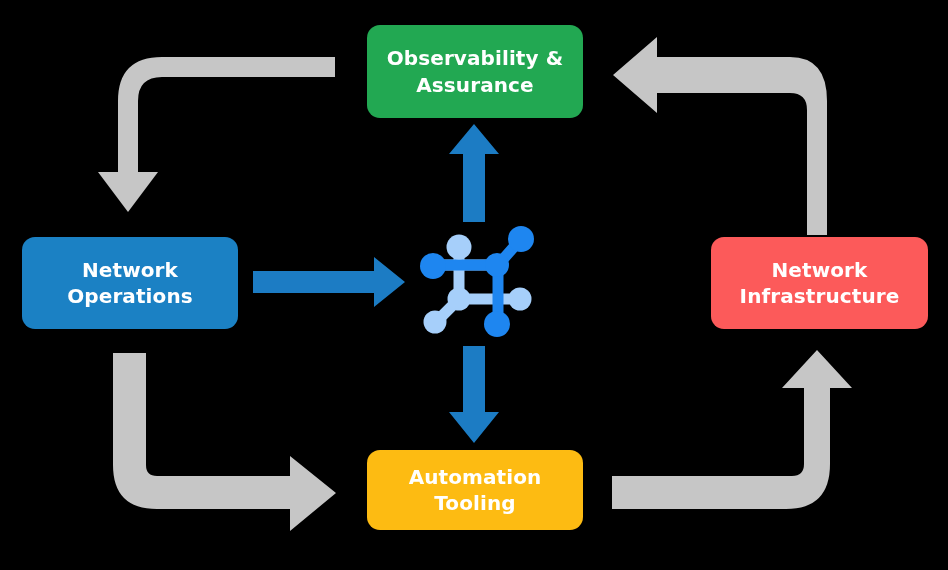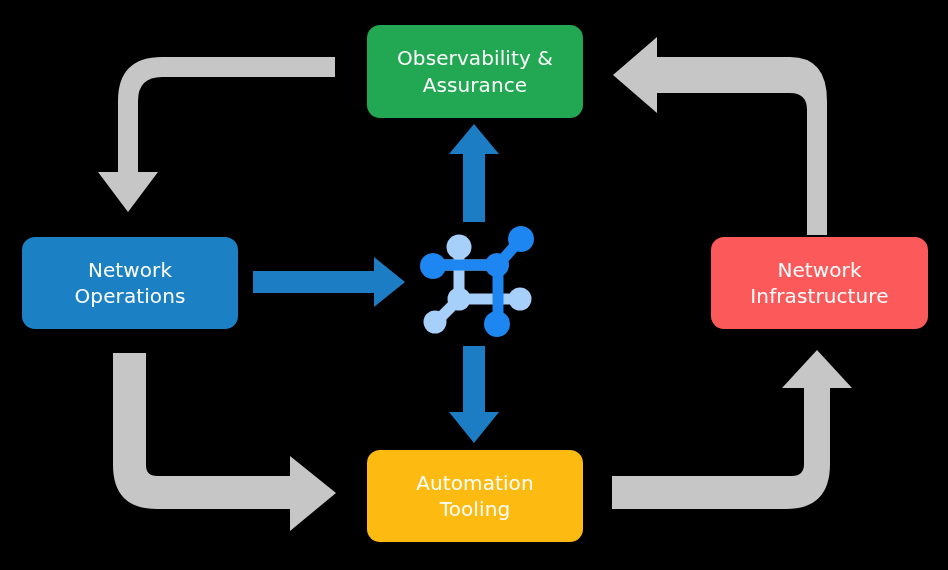--- a/index.html
+++ b/index.html
@@ -22,38 +22,38 @@
   .node-box {
     position: absolute;
     display: flex;
     align-items: center;
     justify-content: center;
     text-align: center;
     border-radius: 13px;
     color: #ffffff;
     font-size: 20px;
     line-height: 1.32;
-    font-weight: 400;
+    font-weight: 700;
     letter-spacing: 0.1px;
     box-sizing: border-box;
     padding: 4px 10px;
     white-space: pre-line;
   }
   
   #box-observability {
     left: 367px; top: 25px; width: 216px; height: 93px;
   }
   #box-operations {
     left: 22px; top: 237px; width: 216px; height: 92px;
   }
   #box-infrastructure {
     left: 711px; top: 237px; width: 217px; height: 92px;
   }
   #box-automation {
-    left: 367px; top: 450px; width: 216px; height: 92px;
+    left: 367px; top: 450px; width: 216px; height: 80px;
   }
   
   .layer {
     position: absolute;
     left: 0; top: 0;
     width: 948px; height: 570px;
     pointer-events: none;
   }
   .layer-arrows { z-index: 1; }
   .layer-icon { z-index: 3; }

